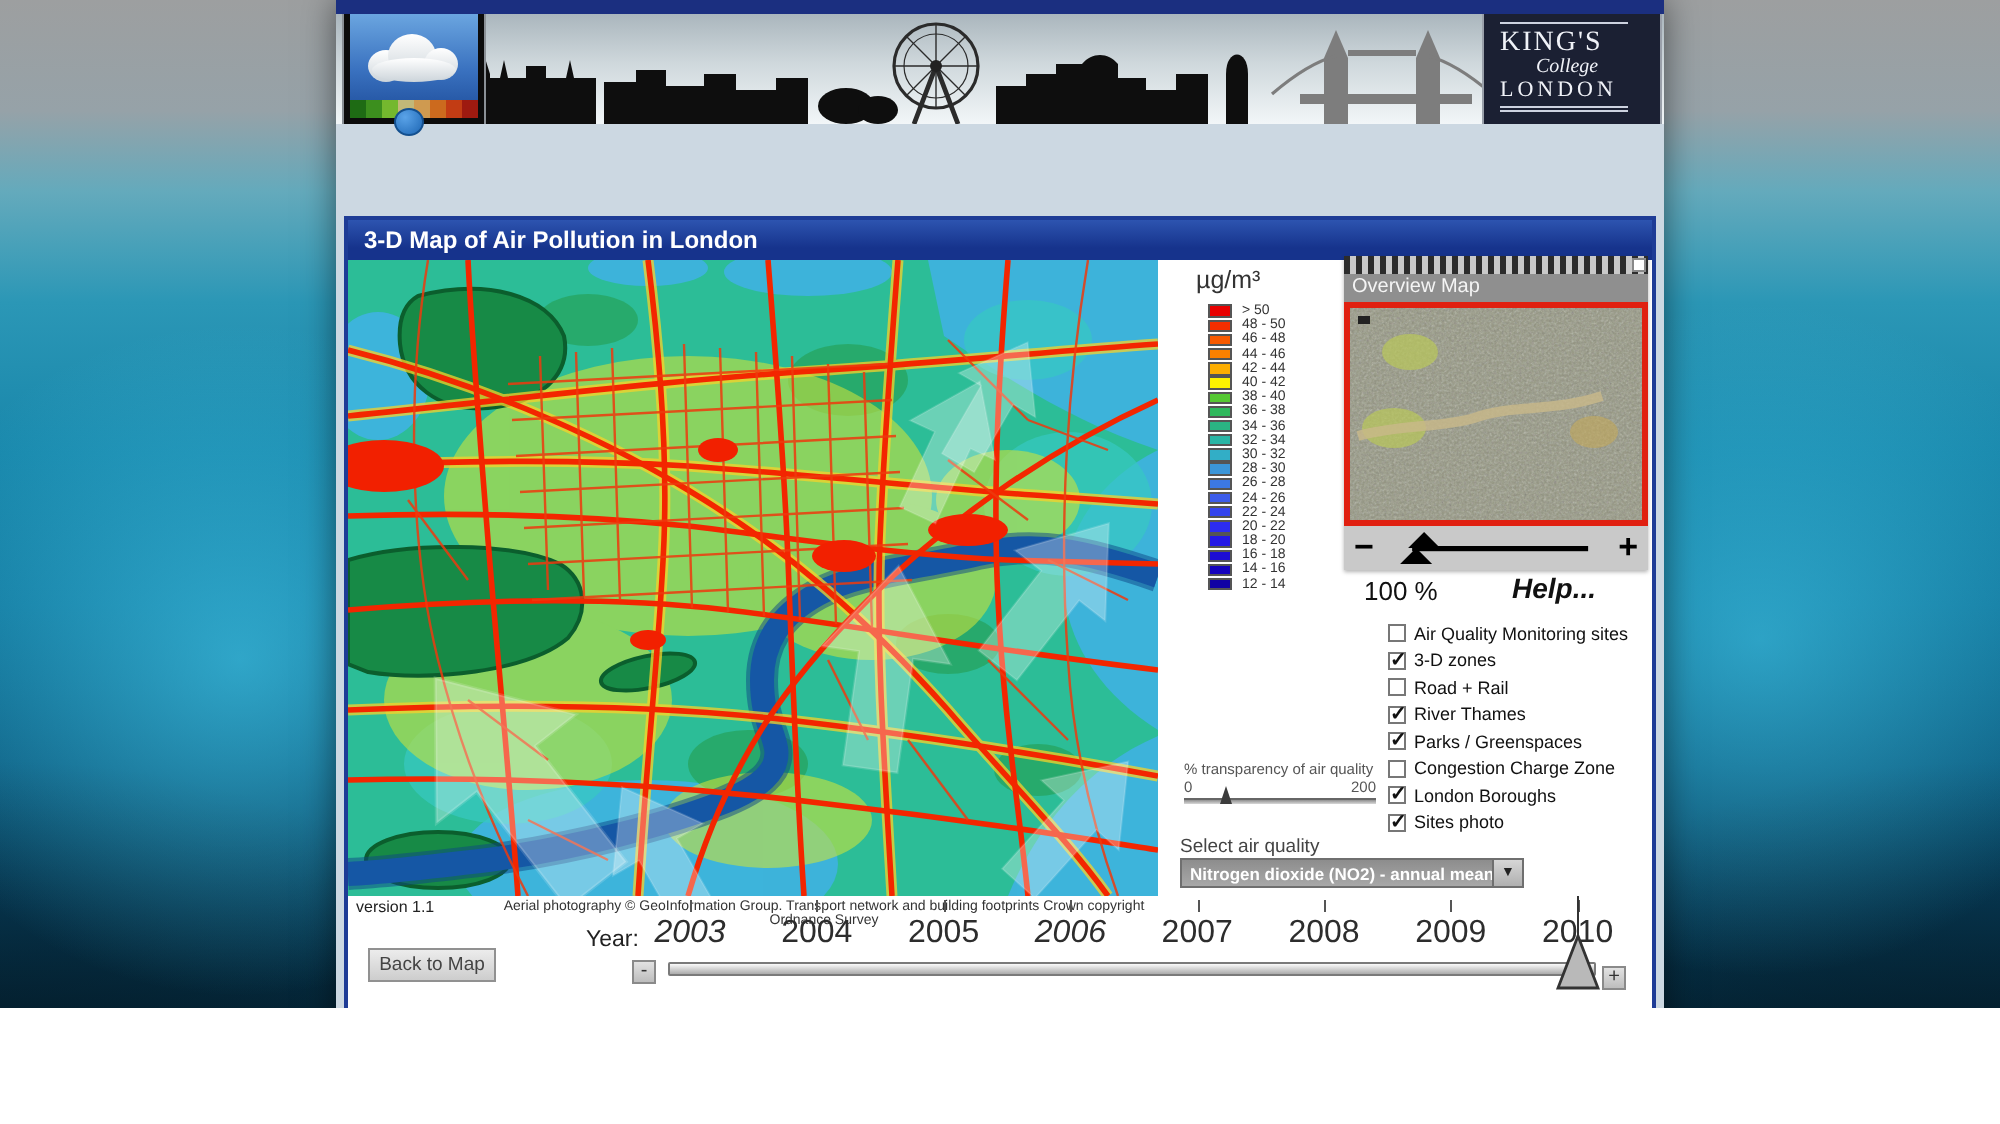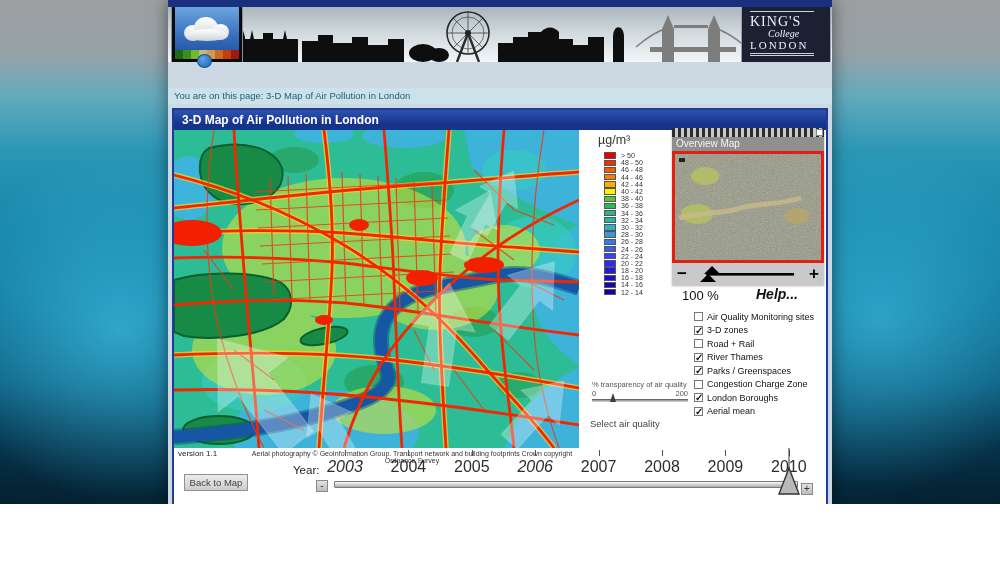--- a/index.html
+++ b/index.html
@@ -177,23 +177,20 @@
       <div class="kcl-logo">
         <div class="kcl-l1">KING'S</div>
         <div class="kcl-l2">College</div>
         <div class="kcl-l3">LONDON</div>
       </div>
     </div>
 
     <div class="bubble"></div>
 
 
-    <div class="breadcrumb">
-      <span>You are on this page: 3-D Map of Air Pollution in London</span>
-    </div>
 
     <div class="panel">
       <div class="panel-title">3-D Map of Air Pollution in London</div>
       <div class="panel-body">
 
         <svg class="map-svg" width="405" height="318" viewBox="0 0 405 318">
           <rect width="405" height="318" fill="#2cbd97"></rect>
           <g fill="#3fb2e2" opacity="0.9">
             <path d="M290,0 L405,0 L405,95 C360,80 328,58 298,38 Z"></path>
             <path d="M405,95 L405,235 C378,218 362,195 358,168 C356,138 375,110 405,95 Z"></path>
@@ -429,34 +426,38 @@
             <div class="layer-row">
               <span class="cb"></span>
               <span class="cb-label">Congestion Charge Zone</span>
             </div>
             <div class="layer-row">
               <span class="cb">✓</span>
               <span class="cb-label">London Boroughs</span>
             </div>
             <div class="layer-row">
               <span class="cb">✓</span>
-              <span class="cb-label">Aerial mean</span>
+              <span class="cb-label">Sites photo</span>
             </div>
           </div>
 
         <div class="tr-label">% transparency of air quality</div>
         <div class="tr-scale">
           <span>0</span>
           <span>200</span>
         </div>
         <div class="tr-track">
           <div class="tr-handle"></div>
         </div>
 
         <div class="sel-label">Select air quality</div>
+        <div class="dropdown">
+          <span class="dd-text">Nitrogen dioxide (NO2) - annual mean</span>
+          <span class="dd-arrow">▼</span>
+        </div>
 
         <button class="back-map">Back to Map</button>
         <span class="year-lbl">Year:</span>
         <div id="year-strip">
             <div class="tick" style="left: 171px;"></div>
             <span class="year" style="left: 139px; font-style: italic;">2003</span>
             <div class="tick" style="left: 234.4px;"></div>
             <span class="year" style="left: 202.4px;">2004</span>
             <div class="tick" style="left: 297.8px;"></div>
             <span class="year" style="left: 265.8px;">2005</span>

